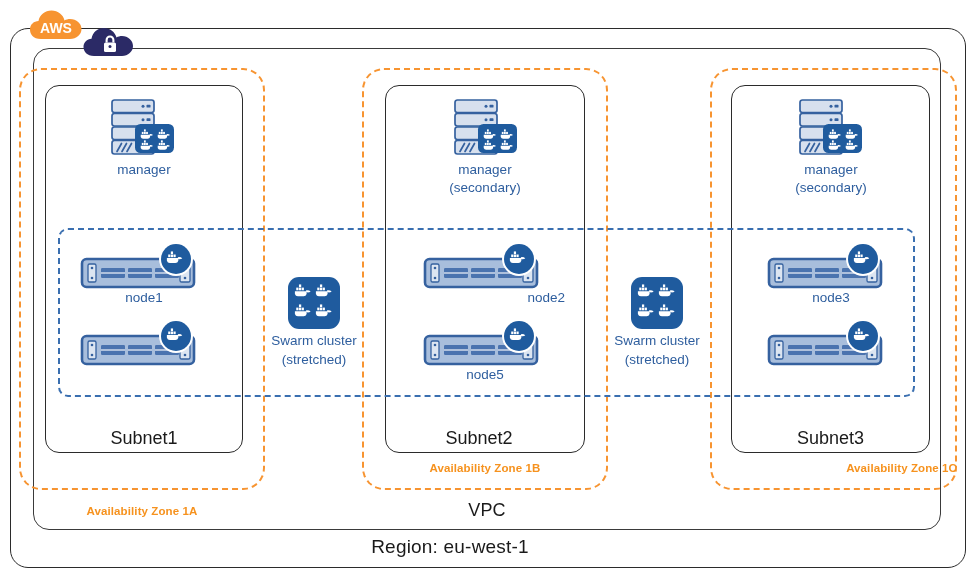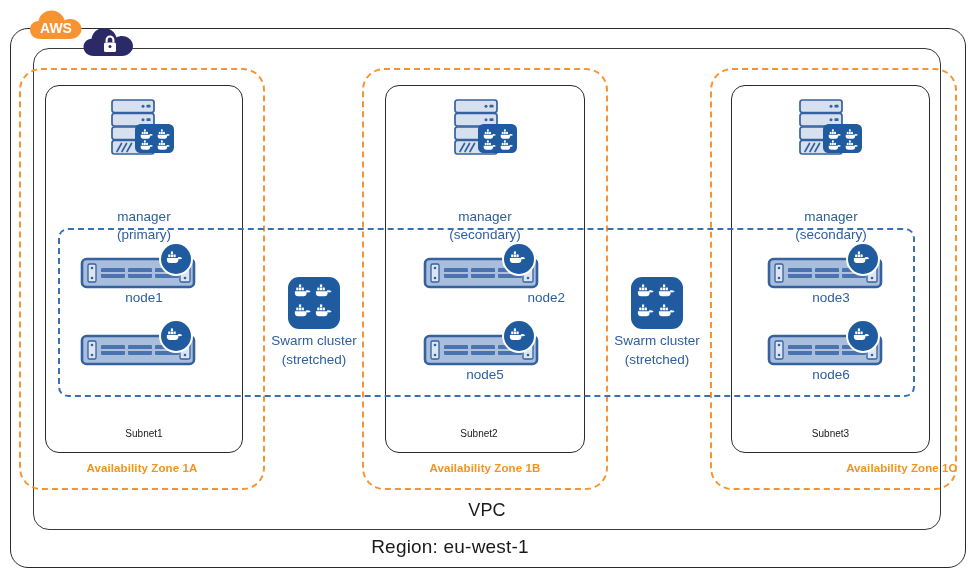--- a/index.html
+++ b/index.html
@@ -52,39 +52,39 @@
   .az-1{ left:19px;  width:246px; }
   .az-2{ left:362px; width:246px; }
   .az-3{ left:710px; width:247px; }
 
   .az-label{
     top:462px; height:18px;
     text-align:center;
     font-size:11.5px; font-weight:bold; color:#f6921e;
     letter-spacing:.1px;
   }
-  .az-label-1{ left:19px;  width:246px; }
+  .az-label-1{ left:19px;  width:246px;margin-top:43px; }
   .az-label-2{ left:362px; width:246px; }
   .az-label-3{ left:710px; width:247px;text-align:right; }
 
   
   .subnet-box{
     top:85px; height:368px;
     border:1.8px solid #2b2b2b;
     border-radius:14px;
     background:transparent;
   }
   .subnet-1{ left:45px;  width:198px; }
   .subnet-2{ left:385px; width:200px; }
   .subnet-3{ left:731px; width:199px; }
 
   .subnet-label{
     top:428px; height:20px;
     text-align:center;
-    font-size:10px; color:#1a1a1a;
+    font-size:18px; color:#1a1a1a;
   }
   .subnet-label-1{ left:45px;  width:198px; }
   .subnet-label-2{ left:385px; width:188px; }
   .subnet-label-3{ left:731px; width:199px; }
 
   
   .swarm-band{
     left:58px; top:228px; width:857px; height:169px;
     border:2.2px dashed #3a6fb0;
     border-radius:10px;
@@ -101,21 +101,21 @@
     width:160px; height:18px;
     text-align:center;
     font-size:13.5px; color:#2e5e9e;
   }
 
   
   .manager{ width:74px; height:62px; }
   .manager-label{
     width:170px;
     text-align:center;
-    font-size:13.5px; color:#2e5e9e; line-height:18px;margin-top:47px;
+    font-size:13.5px; color:#2e5e9e; line-height:18px;
   }
 
   
   .swarm-icon{ width:52px; height:52px; }
   .swarm-label{
     width:140px;
     text-align:center;
     font-size:13.5px; color:#2e5e9e; line-height:19px;
   }
 
@@ -221,21 +221,20 @@
             <rect x="11" y="8" width="5" height="6"></rect>
           <rect x="17" y="8" width="5" height="6"></rect>
             <rect x="11" y="1" width="5" height="6"></rect>
           <path d="M27 14 q6 -1 9 3 q-4 3 -9 1 z"></path>
         </g>
       </g>
     </svg>
   </div>
   <div class="abs manager-label" style="left:59px; top:161px;">
     <div>manager</div>
-    <div>(primary)</div>
   </div>
 
   <div class="abs manager" style="left:450px; top:98px;">
     <svg viewBox="0 0 74 62" width="74" height="62">
       <g stroke="#35619F" stroke-width="1.7" fill="#D7E0EE">
         <rect x="5" y="2" width="42" height="12.5" rx="2.4"></rect>
         <rect x="5" y="15.5" width="42" height="12.5" rx="2.4"></rect>
         <rect x="5" y="29" width="42" height="12.5" rx="2.4"></rect>
         <rect x="5" y="42.5" width="42" height="13.5" rx="2.4"></rect>
       </g>
@@ -535,21 +534,20 @@
       <g fill="#ffffff" transform="translate(86,8) scale(0.44)">
         <path d="M2 16 h26 v6 a7 7 0 0 1 -7 5 h-12 a7 7 0 0 1 -7 -5 z"></path>
         <rect x="5" y="8" width="5" height="6"></rect>
           <rect x="11" y="8" width="5" height="6"></rect>
         <rect x="17" y="8" width="5" height="6"></rect>
           <rect x="11" y="1" width="5" height="6"></rect>
         <path d="M27 14 q7 -1 10 3 q-5 3 -10 1 z"></path>
       </g>
     </svg>
   </div>
-  <div class="abs node-label" style="left:751px; top:367px;">node6</div>
 
   <div class="abs swarm-icon" style="left:288px; top:277px;">
     <svg viewBox="0 0 52 52" width="52" height="52">
       <rect x="0" y="0" width="52" height="52" rx="11" fill="#1F5B9E"></rect>
       <g fill="#ffffff">
         <g transform="translate(6,7) scale(0.45)">
           <path d="M2 16 h26 v6 a7 7 0 0 1 -7 5 h-12 a7 7 0 0 1 -7 -5 z"></path>
           <rect x="5" y="8" width="5" height="6"></rect>
             <rect x="11" y="8" width="5" height="6"></rect>
           <rect x="17" y="8" width="5" height="6"></rect>

